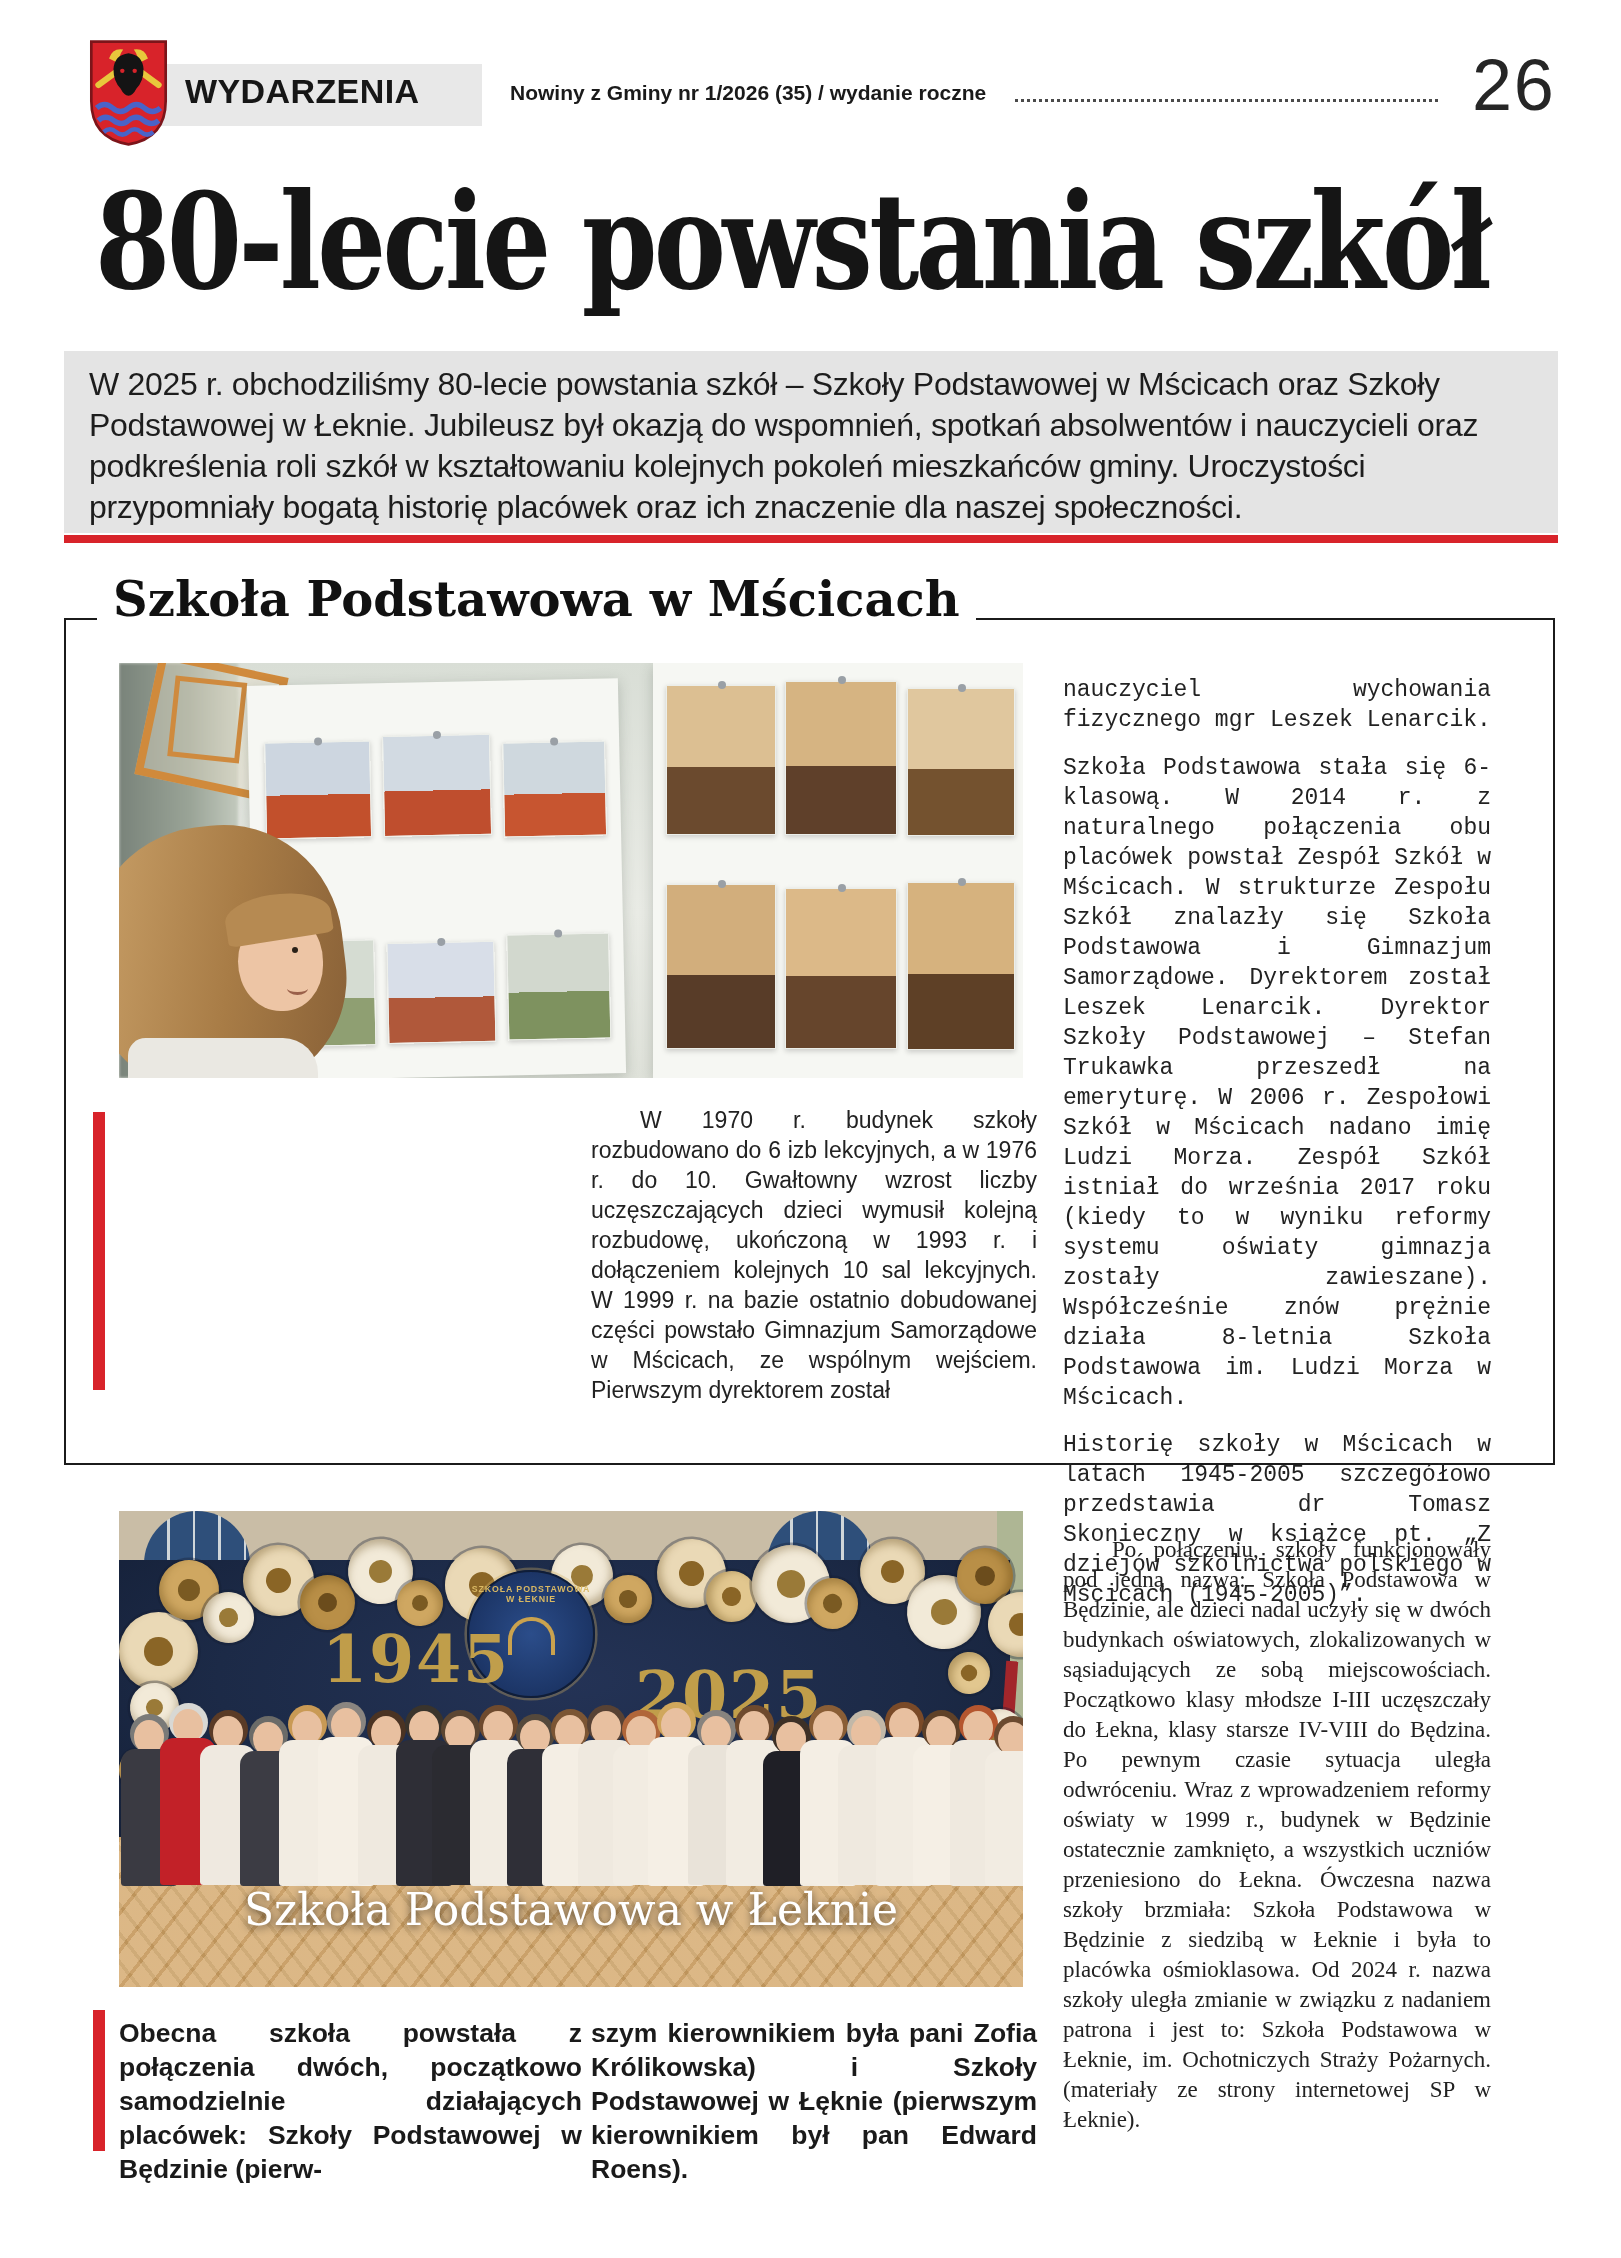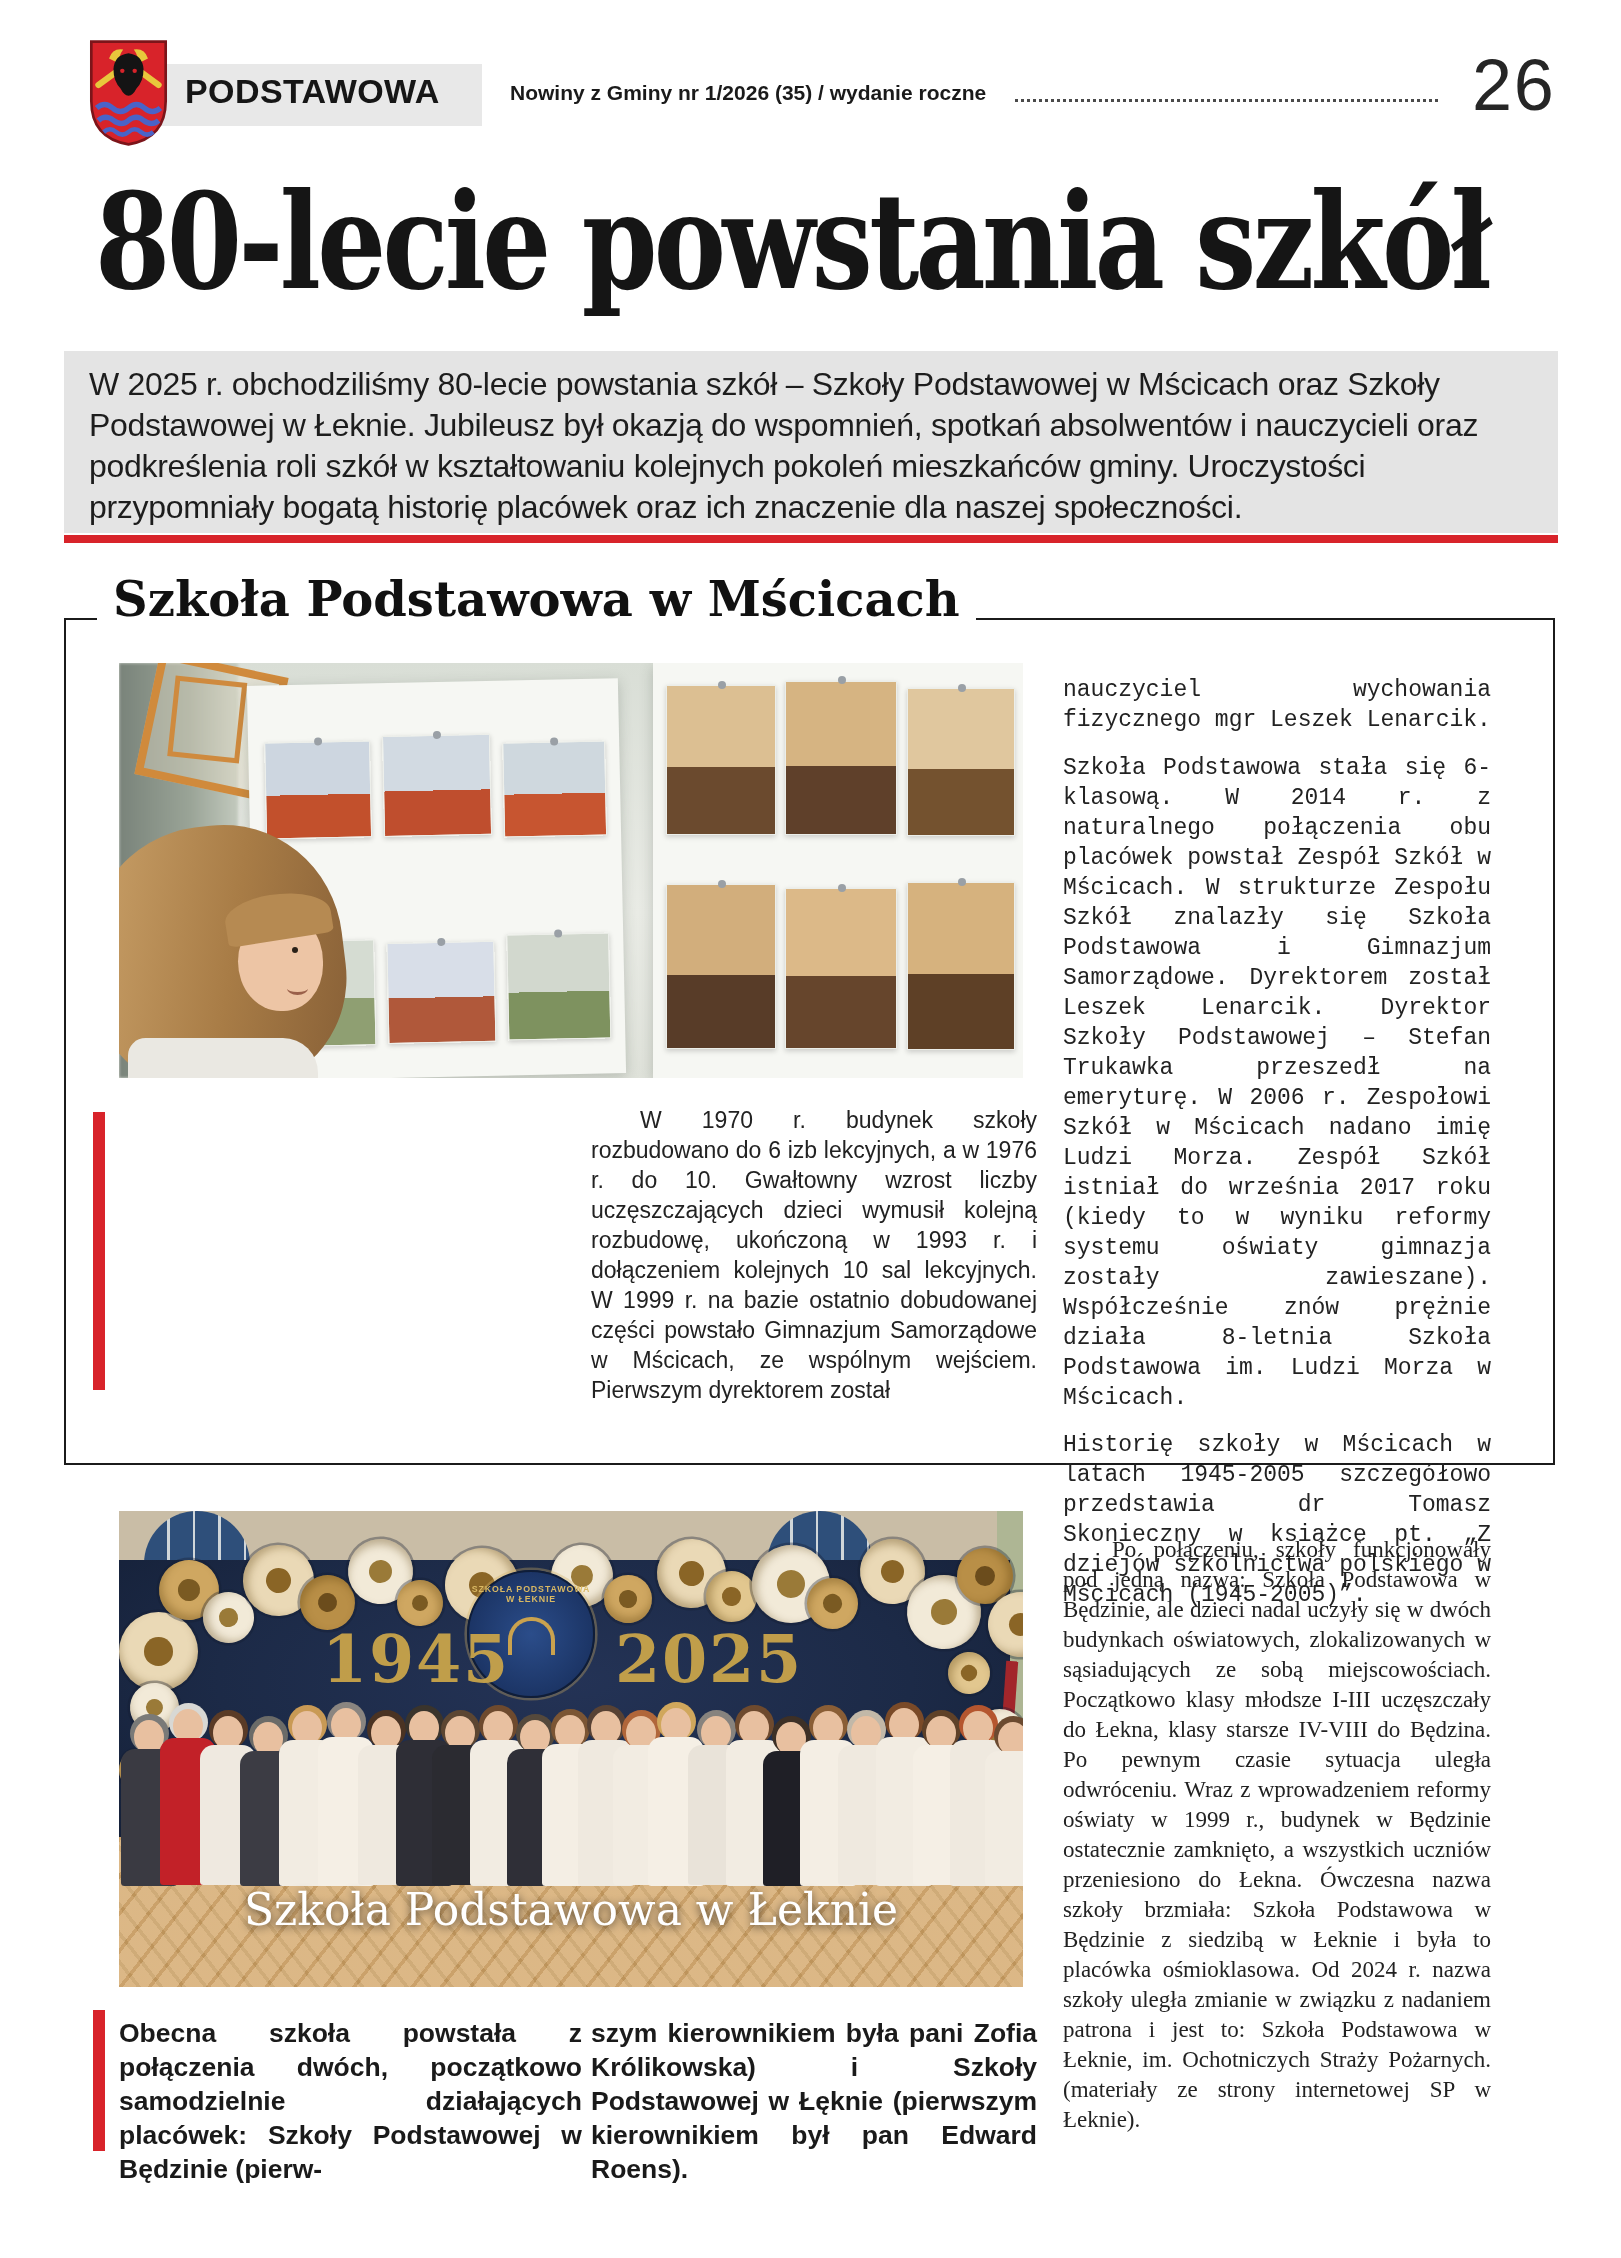--- a/index.html
+++ b/index.html
@@ -102,21 +102,21 @@
     <path d="M14,52 L44,30 M82,52 L52,30" stroke="#e8c73c" stroke-width="7" stroke-linecap="round"></path>
     <path d="M26,22 Q30 10 42 12 Q36 20 38 28 Z" fill="#e8c73c"></path>
     <path d="M70,22 Q66 10 54 12 Q60 20 58 28 Z" fill="#e8c73c"></path>
     <path d="M48,16 q-16 2 -17 18 q0 14 8 22 q4 8 9 8 q5 0 9 -8 q8 -8 8 -22 q-1 -16 -17 -18 Z" fill="#141414"></path>
     <circle cx="41" cy="36" r="2.5" fill="#d8232a"></circle>
       <circle cx="55" cy="36" r="2.5" fill="#d8232a"></circle>
     <path d="M12,78 q9 -8 18 0 q9 8 18 0 q9 -8 18 0 q9 8 18 0" fill="none" stroke="#4a63c8" stroke-width="6"></path>
     <path d="M14,92 q8 -7 17 0 q9 7 17 0 q9 -7 17 0 q9 7 17 0" fill="none" stroke="#4a63c8" stroke-width="6"></path>
     <path d="M20,105 q7 -6 14 0 q7 6 14 0 q7 -6 14 0 q7 6 14 0" fill="none" stroke="#4a63c8" stroke-width="5"></path>
   </svg>
-  <div class="abs" id="kicker-label">PODSTAWOWA</div>
+  <div class="abs" id="kicker-label">WYDARZENIA</div>
   <div class="abs" id="issue-line">Nowiny z Gminy nr 1/2026 (35) / wydanie roczne</div>
   <div class="abs" id="dotted-leader"></div>
   <div class="abs" id="page-number">26</div>
 
   <div class="abs" id="headline">80-lecie powstania szkół</div>
   <div class="abs" id="lead-box">
     <div id="lead-text">W 2025 r. obchodziliśmy 80-lecie powstania szkół – Szkoły Podstawowej w Mścicach oraz Szkoły Podstawowej w Łeknie. Jubileusz był okazją do wspomnień, spotkań absolwentów i nauczycieli oraz podkreślenia roli szkół w kształtowaniu kolejnych pokoleń mieszkańców gminy. Uroczystości przypomniały bogatą historię placówek oraz ich znaczenie dla naszej społeczności.</div>
   </div>
   <div class="abs" id="lead-rule"></div>
 
@@ -238,21 +238,21 @@
         </div>
         <div class="flower" style="left: 829px; top: 141px; width: 42px; height: 42px; background: rgb(226, 199, 143); box-shadow: rgba(20, 28, 48, 0.35) 0px 0px 0px 2.6px, rgba(90, 60, 10, 0.35) 0px -5.3px 8.8px inset; transform: rotate(131deg);">
           <i style="background: rgb(138, 101, 38);"></i>
         </div>
       </div>
     <div class="abs emblem">
       <span class="ring-text">SZKOŁA PODSTAWOWA W ŁEKNIE</span>
       <span class="glyph"></span>
     </div>
     <div class="year" style="left:203px;">1945</div>
-    <div class="year" style="left:496px;">2025</div>
+    <div class="year" style="left:516px;margin-top:36px;">2025</div>
     <div class="abs" id="p2-floor"></div>
     <div id="p2-people">
         <div class="person" style="left: 1.8px; top: 203px; width: 56px; height: 176px;">
           <span class="hair" style="background:#7a7a78"></span>
           <span class="face"></span>
                  <span class="torso" style="height:137px;background:#3a3a42"></span>
         </div>
         <div class="person" style="left: 41px; top: 192px; width: 56px; height: 187px;">
           <span class="hair" style="background:#d8d8d4"></span>
           <span class="face"></span>

